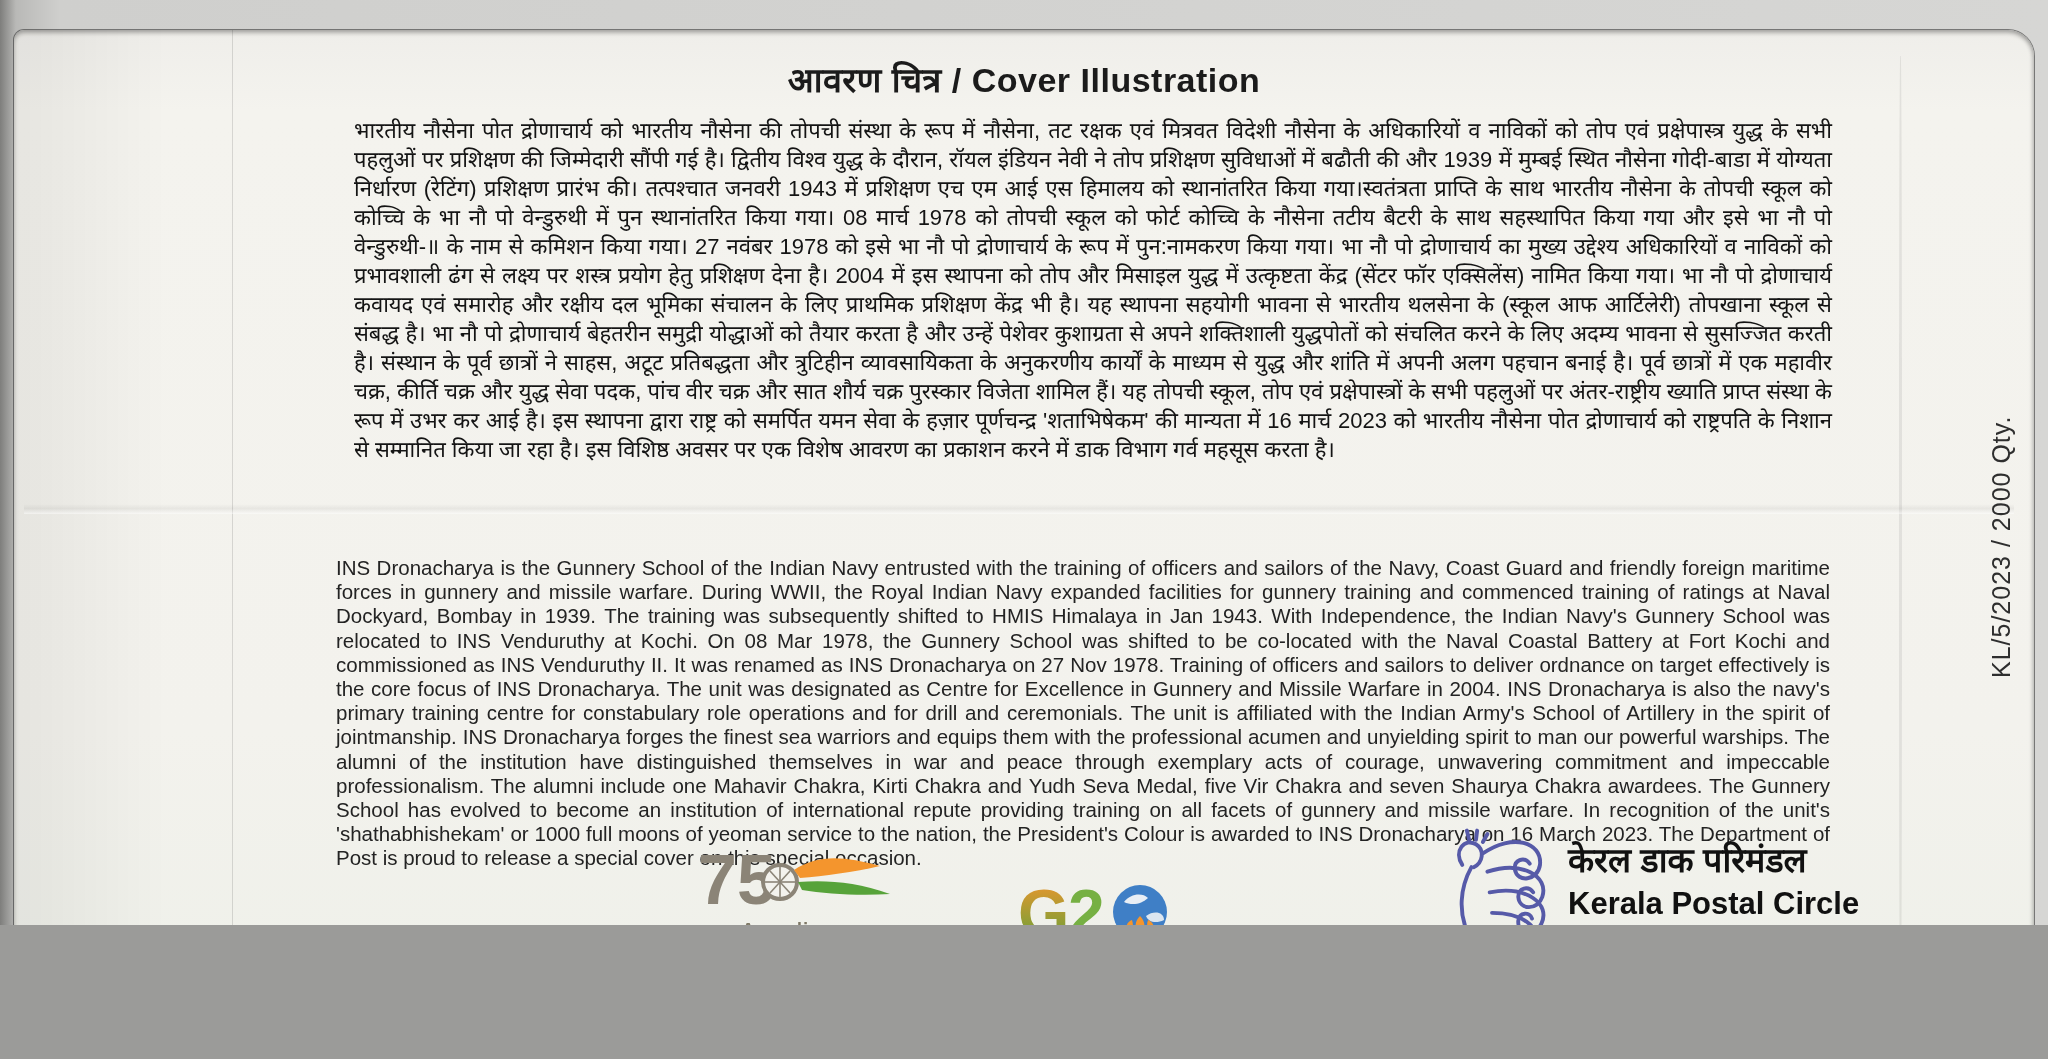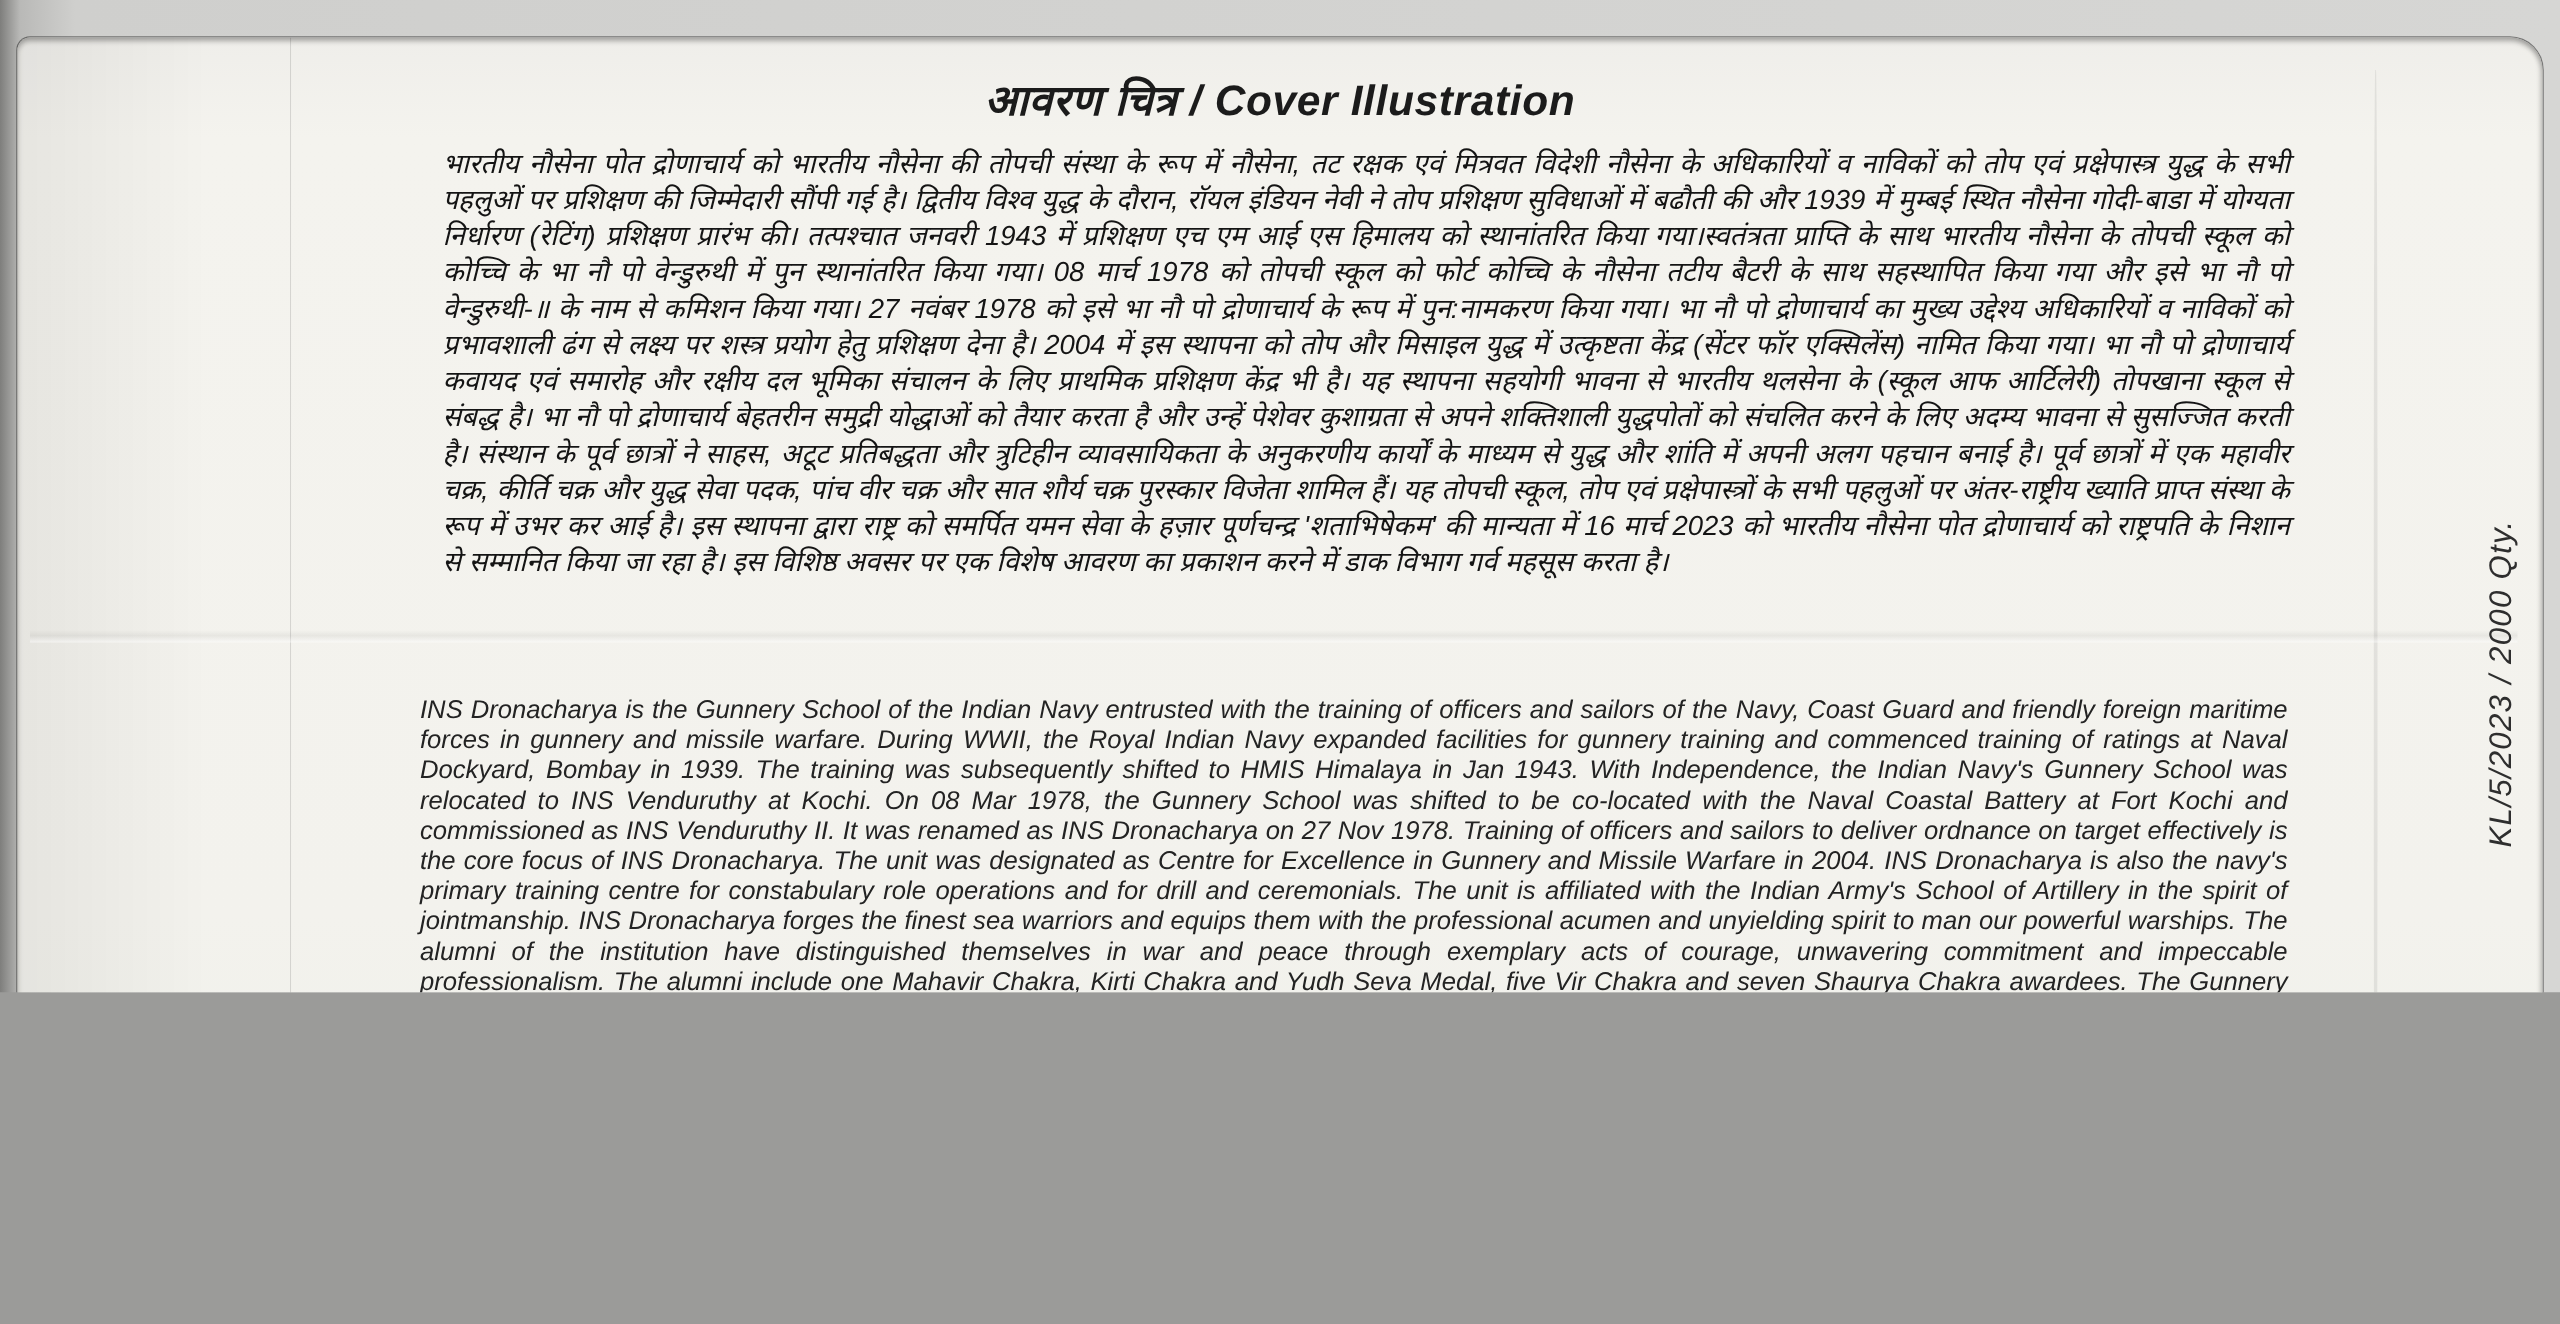--- a/index.html
+++ b/index.html
@@ -1,18 +1,18 @@
 <!DOCTYPE html>
 <html><head>
 <meta charset="utf-8">
 <style>
   html,body{margin:0;padding:0;}
   body{background:#9b9b99;font-family:"Liberation Sans",sans-serif;}
-  #stage{position:relative;width:2048px;height:794px;overflow:hidden;
-         background:linear-gradient(90deg,#7e7e7c 0px,#b9b9b7 16px,#cfcfcd 60px,#d6d6d4 100%);font-style:italic;}
+  #stage{position:relative;width:2048px;height:925px;overflow:hidden;
+         background:linear-gradient(90deg,#7e7e7c 0px,#b9b9b7 16px,#cfcfcd 60px,#d6d6d4 100%);}
   .envelope{position:absolute;left:14px;top:30px;width:2020px;height:1002px;
             background:linear-gradient(180deg,#efeeea 0%,#f4f3ee 8%,#f3f2ed 70%,#eef0e9 100%);
             border-radius:10px 26px 24px 14px;
             box-shadow:0 0 0 1px rgba(55,55,55,.6), inset 0 3px 4px rgba(0,0,0,.28), inset -2px 0 4px rgba(0,0,0,.10);}
   .flap-left{position:absolute;left:0;top:0;width:218px;height:100%;
              background:linear-gradient(90deg,rgba(0,0,0,.055),rgba(0,0,0,0) 70%);
              border-right:1px solid rgba(0,0,0,.07);border-radius:10px 0 0 14px;}
   .fold-right{position:absolute;right:132px;top:26px;height:938px;width:3px;
               background:rgba(0,0,0,.07);border-radius:40%;}
   .crease-mid{position:absolute;left:10px;top:474px;width:1990px;height:10px;
@@ -126,20 +126,25 @@
           <path d="M40 126 l6 2 M52 128 l6 2"></path>
           <path d="M52 24 C 78 6, 104 14, 102 34 C 100 48, 82 50, 80 38 C 79 30, 88 26, 93 33"></path>
           <path d="M56 40 C 86 30, 110 44, 104 62 C 100 74, 84 74, 83 62 C 83 54, 92 52, 96 58"></path>
           <path d="M58 58 C 90 52, 112 68, 103 86 C 97 97, 82 94, 83 83 C 84 75, 93 75, 95 81"></path>
           <path d="M60 76 C 90 76, 106 92, 96 108 C 90 117, 77 113, 79 103 C 81 96, 89 97, 90 102"></path>
           <path d="M62 92 C 84 96, 94 108, 86 120 C 81 127, 71 123, 73 115"></path>
         </g>
       </svg>
     </div>
 
+    <div class="kerala-block">
+      <div class="kerala-hi">केरल डाक परिमंडल</div>
+      <div class="kerala-en">Kerala Postal Circle</div>
+      <div class="kerala-code">KL/5/2023</div>
+    </div>
 
     <div class="blue-strip"></div>
     <div class="below-strip"></div>
     <div class="imprint">0Z0Z Y9IPN-  -6</div>
 
     <div class="side-note">KL/5/2023 / 2000 Qty.</div>
   </div>
 </div>
 
 </body></html>

